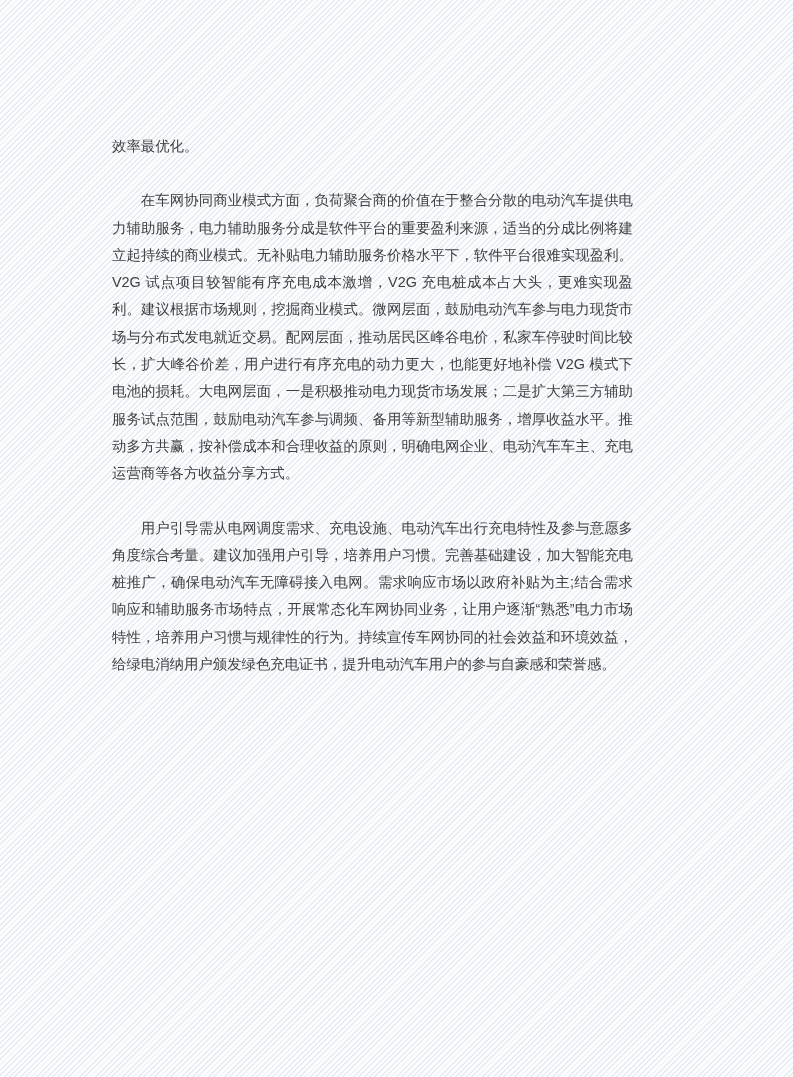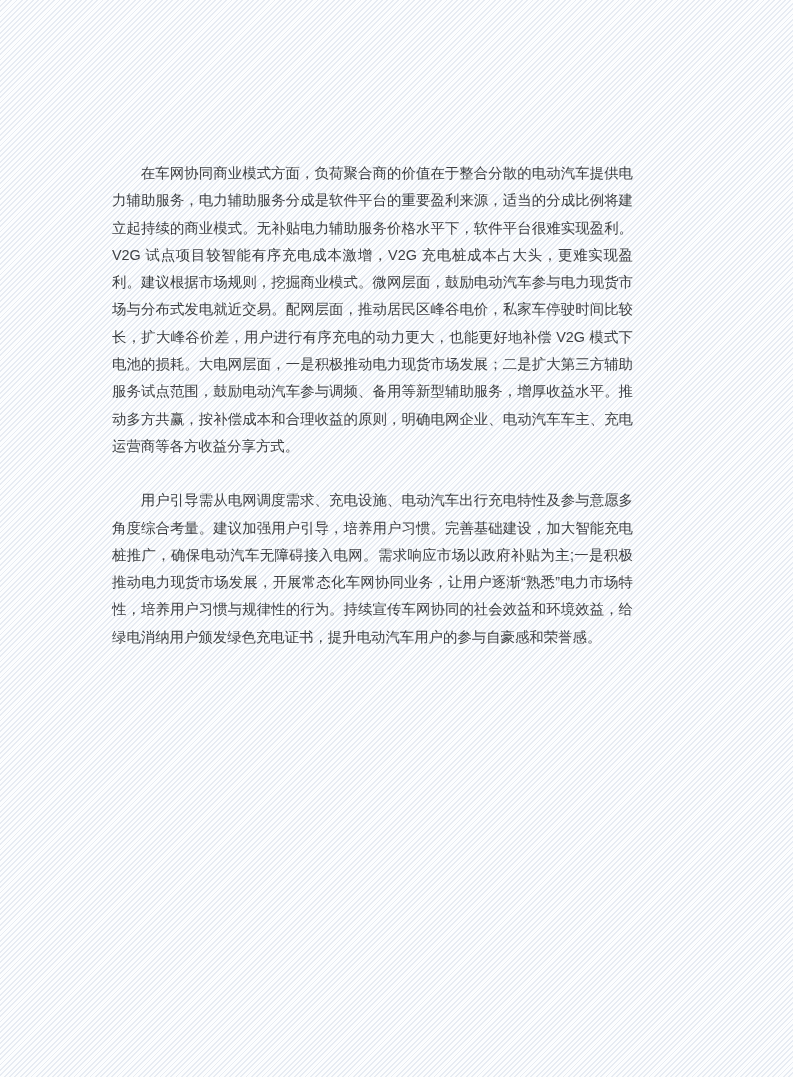--- a/index.html
+++ b/index.html
@@ -44,16 +44,17 @@
   .content p.indent {
     text-indent: 2em;
     margin-top: 27px;
   }
 </style>
 </head>
 <body>
 
 <div class="page">
   <div class="content">
+    <p>效率最优化。</p>
     <p class="indent">在车网协同商业模式方面，负荷聚合商的价值在于整合分散的电动汽车提供电力辅助服务，电力辅助服务分成是软件平台的重要盈利来源，适当的分成比例将建立起持续的商业模式。无补贴电力辅助服务价格水平下，软件平台很难实现盈利。V2G 试点项目较智能有序充电成本激增，V2G 充电桩成本占大头，更难实现盈利。建议根据市场规则，挖掘商业模式。微网层面，鼓励电动汽车参与电力现货市场与分布式发电就近交易。配网层面，推动居民区峰谷电价，私家车停驶时间比较长，扩大峰谷价差，用户进行有序充电的动力更大，也能更好地补偿 V2G 模式下电池的损耗。大电网层面，一是积极推动电力现货市场发展；二是扩大第三方辅助服务试点范围，鼓励电动汽车参与调频、备用等新型辅助服务，增厚收益水平。推动多方共赢，按补偿成本和合理收益的原则，明确电网企业、电动汽车车主、充电运营商等各方收益分享方式。</p>
-    <p class="indent">用户引导需从电网调度需求、充电设施、电动汽车出行充电特性及参与意愿多角度综合考量。建议加强用户引导，培养用户习惯。完善基础建设，加大智能充电桩推广，确保电动汽车无障碍接入电网。需求响应市场以政府补贴为主;一是积极推动电力现货市场发展，开展常态化车网协同业务，让用户逐渐“熟悉”电力市场特性，培养用户习惯与规律性的行为。持续宣传车网协同的社会效益和环境效益，给绿电消纳用户颁发绿色充电证书，提升电动汽车用户的参与自豪感和荣誉感。</p>
+    <p class="indent">用户引导需从电网调度需求、充电设施、电动汽车出行充电特性及参与意愿多角度综合考量。建议加强用户引导，培养用户习惯。完善基础建设，加大智能充电桩推广，确保电动汽车无障碍接入电网。需求响应市场以政府补贴为主;结合需求响应和辅助服务市场特点，开展常态化车网协同业务，让用户逐渐“熟悉”电力市场特性，培养用户习惯与规律性的行为。持续宣传车网协同的社会效益和环境效益，给绿电消纳用户颁发绿色充电证书，提升电动汽车用户的参与自豪感和荣誉感。</p>
   </div>
 </div>
 
 </body></html>

